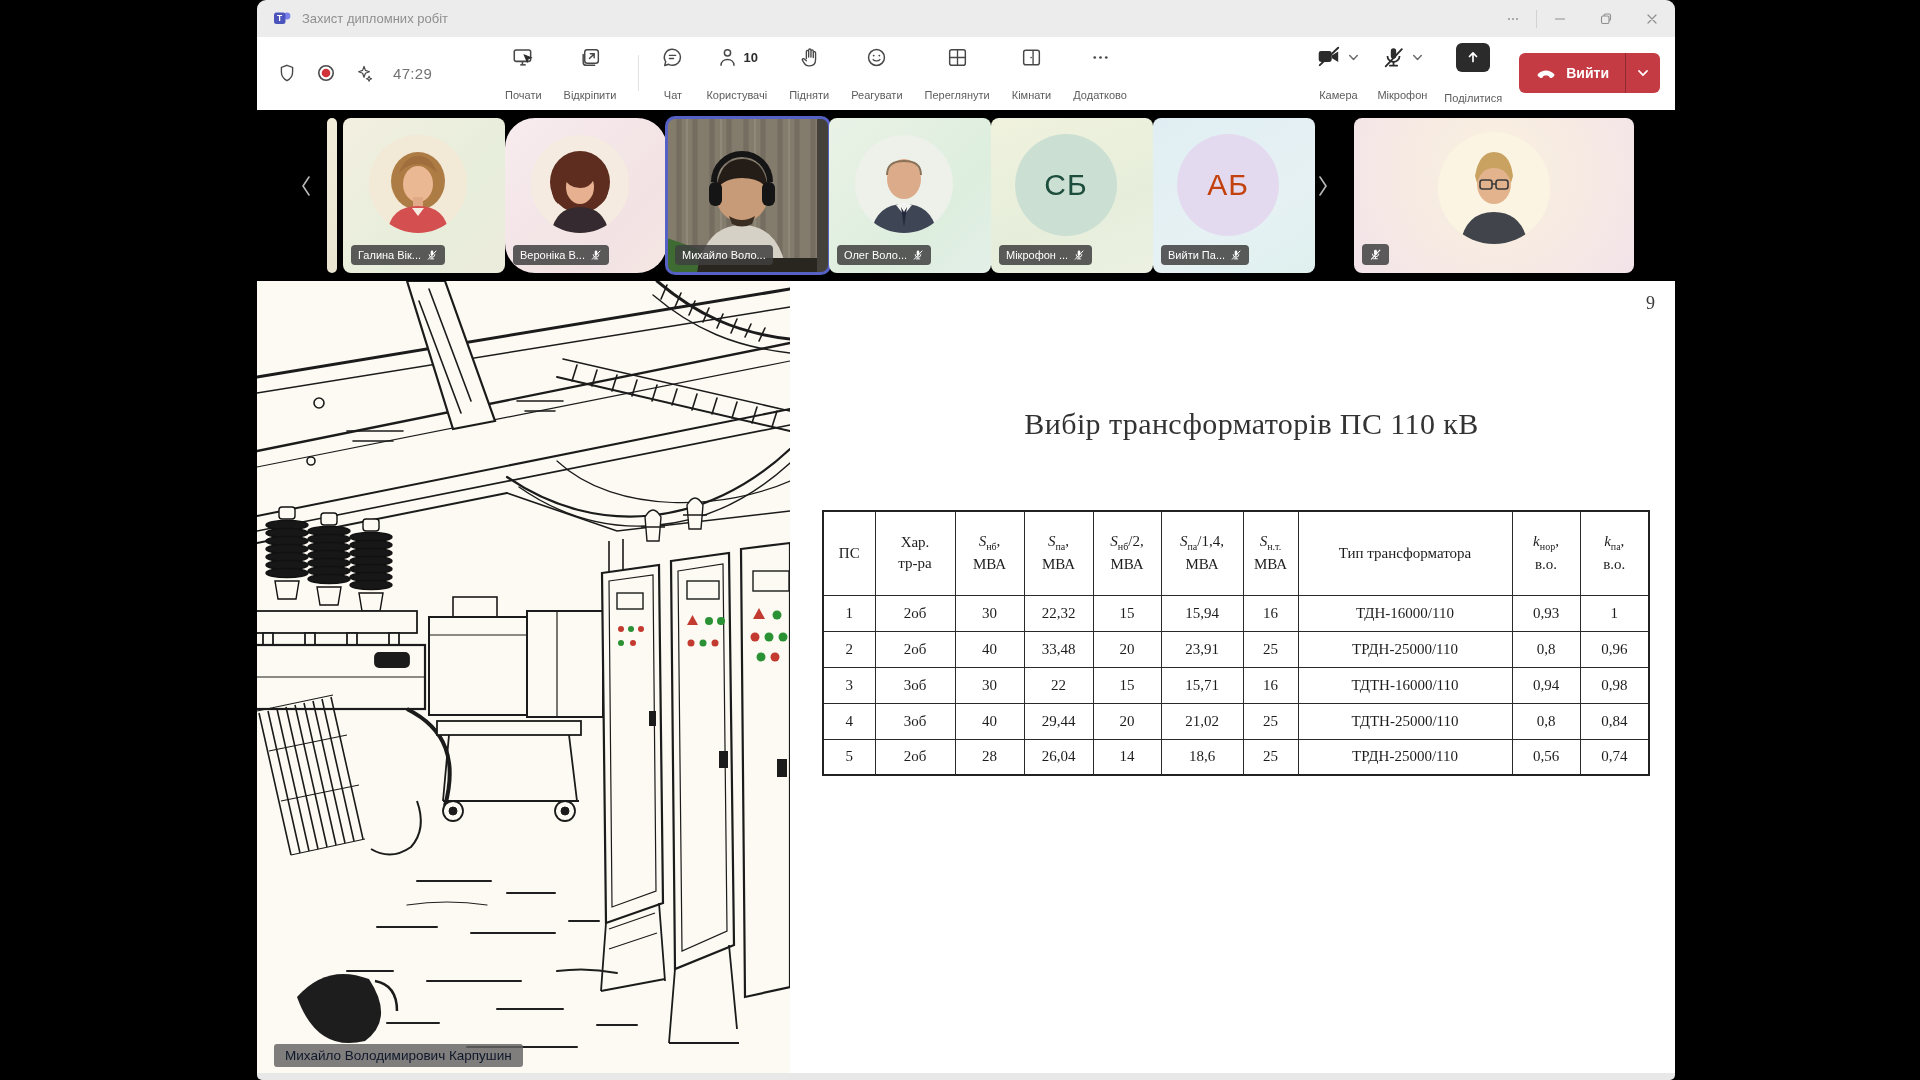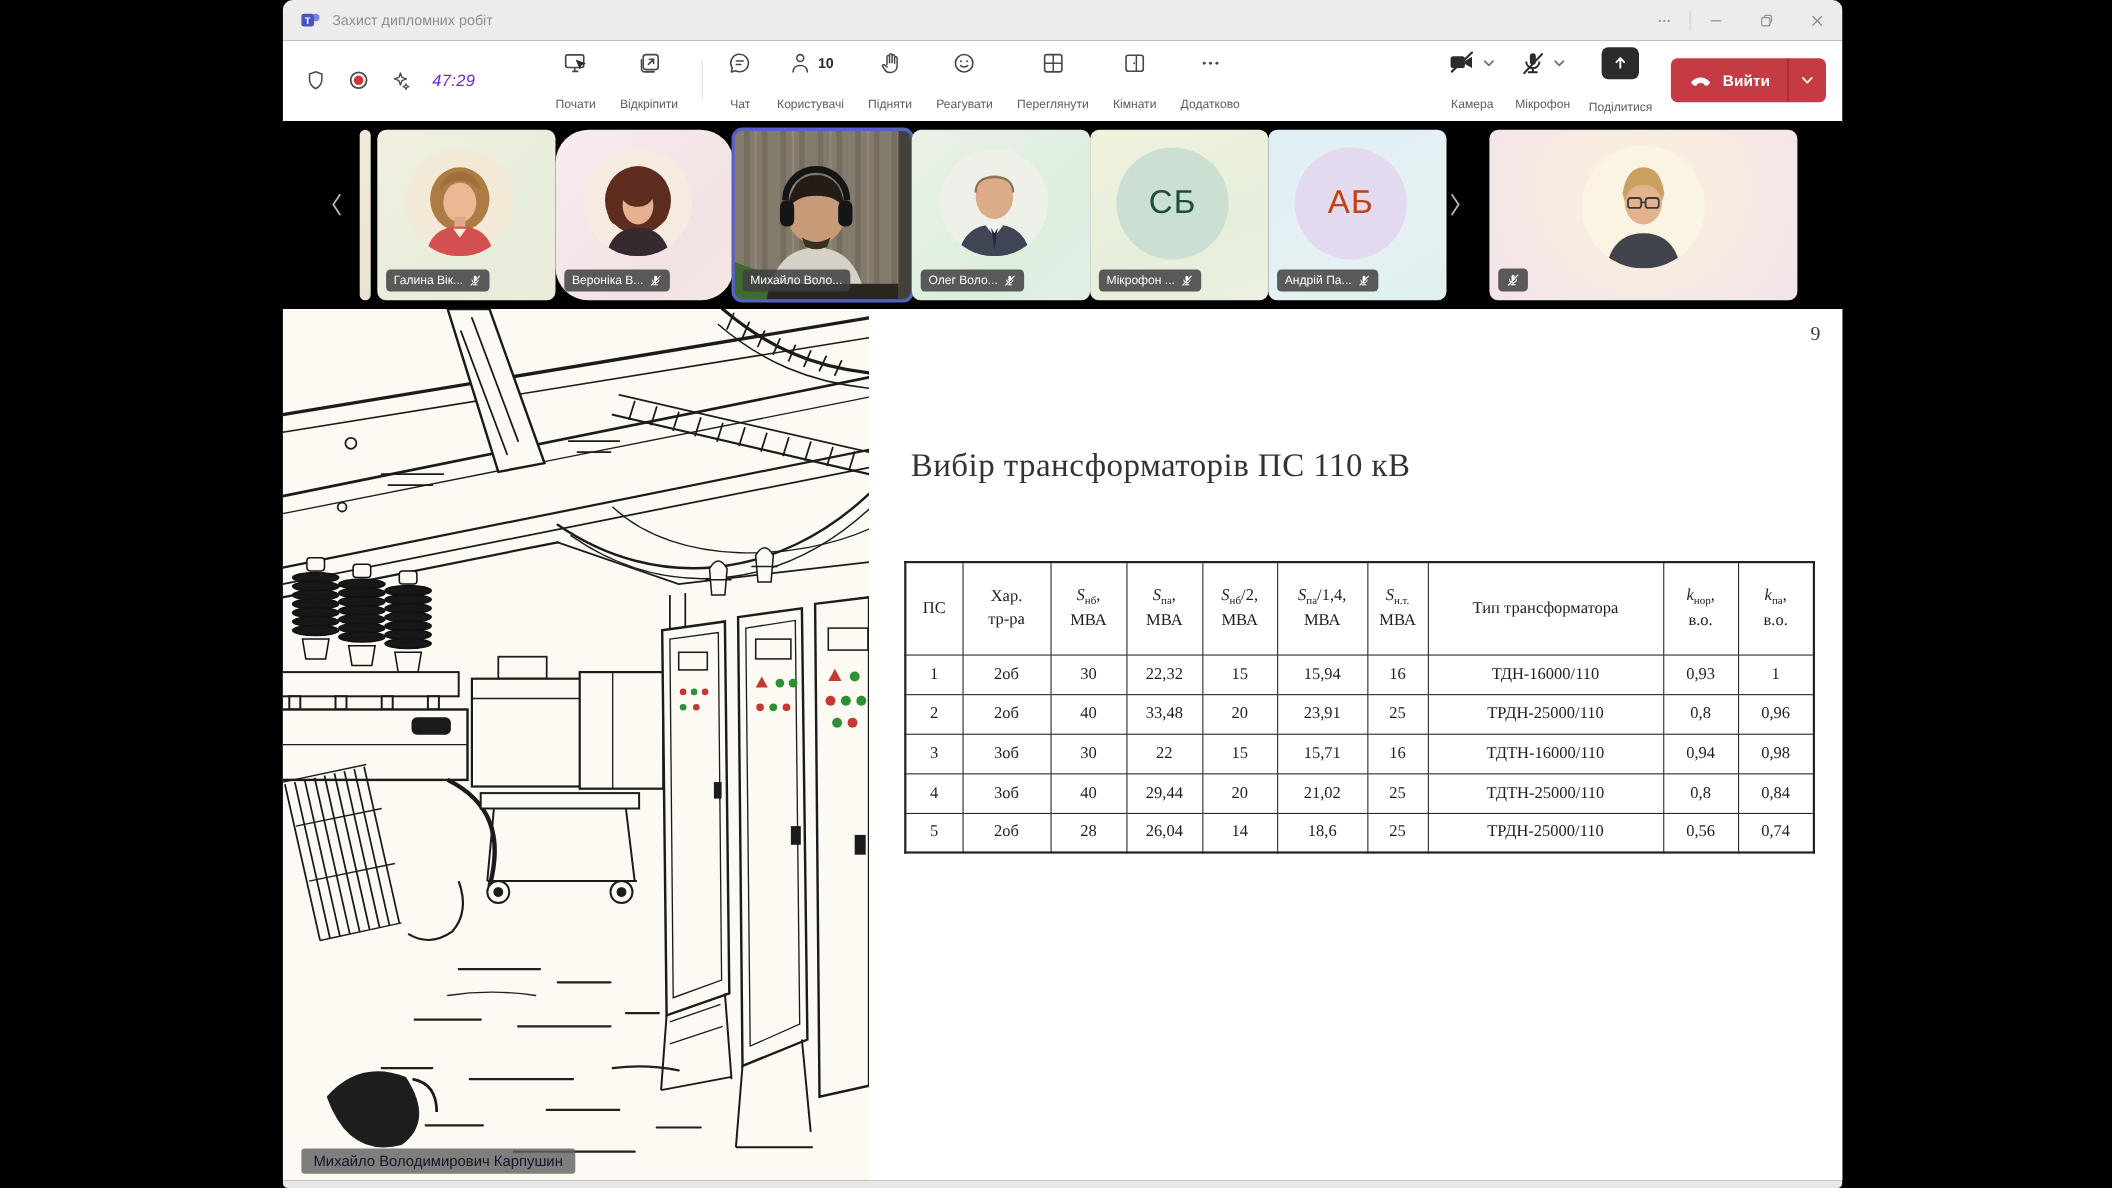--- a/index.html
+++ b/index.html
@@ -12,21 +12,21 @@
     display:flex;align-items:center;}
   .tb-logo{margin-left:15px;width:20px;height:20px;position:relative;flex:0 0 auto;}
   .tb-title{margin-left:10px;font-size:13px;color:#8f8f8f;}
   .tb-controls{position:absolute;right:0;top:0;height:37px;display:flex;align-items:center;color:#8f8f8f;}
   .tb-ctl{width:46px;height:37px;display:flex;align-items:center;justify-content:center;}
   .tb-sep{width:1px;height:18px;background:#d2d2d2;}
   
   .toolbar{position:absolute;left:0;top:37px;width:100%;height:73px;background:#fff;
     border-bottom:1px solid #e3e3e3;}
   .tl-left{position:absolute;left:20px;top:0;height:72px;display:flex;align-items:center;gap:19px;color:#4a4a4a;}
-  .timer{font-size:15px;color:#6d28d9;letter-spacing:.3px;font-style:italic;}
+  .timer{font-size:15px;color:#737373;letter-spacing:.3px;}
   .tl-center{position:absolute;left:248px;top:0;height:72px;display:flex;align-items:center;gap:22px;}
   .tl-right{position:absolute;right:15px;top:0;height:72px;display:flex;align-items:center;gap:17px;}
   .tbtn{display:flex;flex-direction:column;align-items:center;gap:3px;color:#474747;cursor:pointer;}
   .tbtn .lbl{font-size:11px;color:#5c5c5c;white-space:nowrap;margin-top:17px;}
   .iconrow{display:flex;align-items:center;gap:5px;height:24px;}
   .cnt{font-size:13px;font-weight:bold;color:#2b2b2b;}
   .vdiv{width:1px;height:36px;background:#e2e2e2;}
   .chev{color:#6d6d6d;}
   .sharebox{width:34px;height:29px;background:#2b2b2b;border-radius:6px;display:flex;
     align-items:center;justify-content:center;color:#fff;}
@@ -57,21 +57,21 @@
   .t5{left:734px;background:linear-gradient(160deg,#f0f2dd,#e6eedb 60%,#ecf1e2);}
   .t6{left:896px;background:linear-gradient(150deg,#e0eef3,#e6f1f3 60%,#def0ee);}
   .t7{left:1097px;width:280px;background:radial-gradient(circle at 50% 35%,#faf1dd,#f5e7e6 75%,#f2e3ea);}
   .t7 .avatar-c{left:84px;top:14px;width:112px;height:112px;}
   
   .shared{position:absolute;left:0;top:281px;width:100%;height:792px;background:#fff;}
   .drawing{position:absolute;left:0;top:0;width:533px;height:792px;}
   .slide{position:absolute;left:533px;top:0;right:0;bottom:0;background:#fff;
     font-family:"Liberation Serif",serif;color:#2e2e2e;}
   .pagenum{position:absolute;top:12px;right:20px;font-size:18px;color:#3a3a3a;}
-  .slide-title{position:absolute;top:126px;left:0;right:0;padding-left:38px;
+  .slide-title{position:absolute;top:126px;left:0;right:0;text-align:center;padding-left:38px;
     font-size:30px;color:#333;letter-spacing:.4px;}
   .ttable{position:absolute;left:32px;top:229px;border-collapse:collapse;table-layout:fixed;
     font-family:"Liberation Serif",serif;font-size:15px;color:#1d1d1d;}
   .ttable th,.ttable td{border:1px solid #2a2a2a;text-align:center;vertical-align:middle;
     font-weight:normal;padding:0 2px;}
   .ttable{border:2px solid #222;}
   .ttable thead tr{height:84px;}
   .ttable tbody tr{height:36px;}
   .ttable i{font-style:italic;}
   .ttable sub{font-size:10px;}
@@ -482,21 +482,21 @@
               <svg width="12" height="12" viewBox="0 0 24 24">
                 <use href="#i-micoff-w"></use>
               </svg>
             </span>
       </div>
     </div>
 
     <div class="tile t6">
       <div class="init-circle" style="background:#e4daf0;color:#c2410c">АБ</div>
       <div class="pill">
-        <span class="nm">Андрій Па...</span>
+        <span class="nm">Вийти Па...</span>
         <span>
               <svg width="12" height="12" viewBox="0 0 24 24">
                 <use href="#i-micoff-w"></use>
               </svg>
             </span>
       </div>
     </div>
 
     <span class="sch" style="left:1059px">
           <svg width="14" height="24" viewBox="0 0 14 24">

